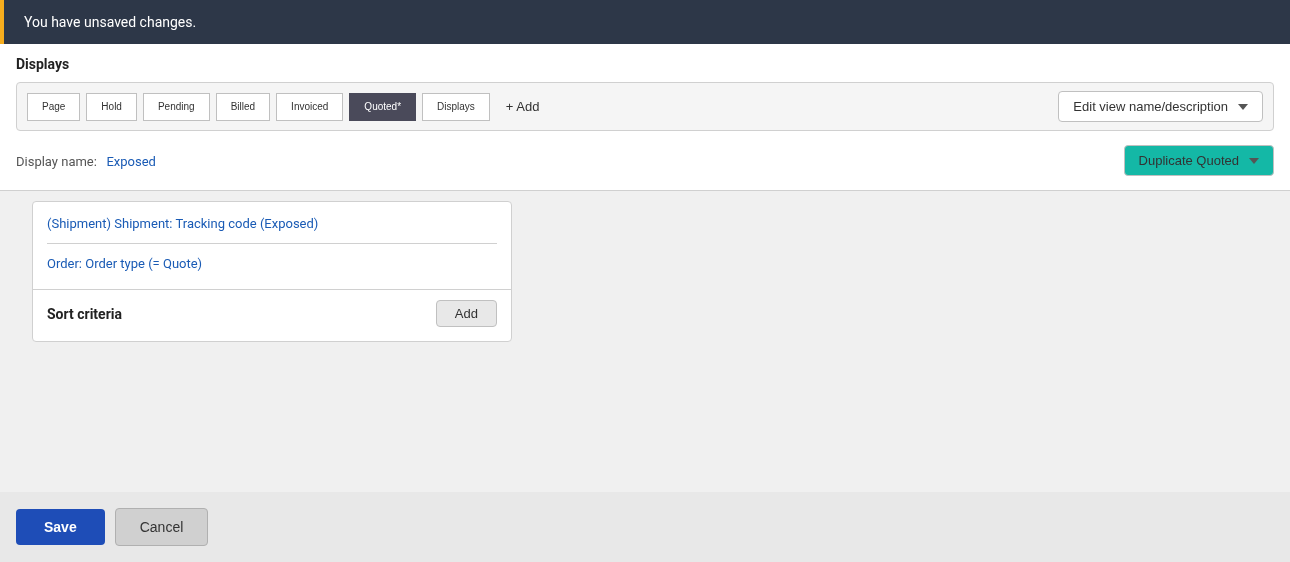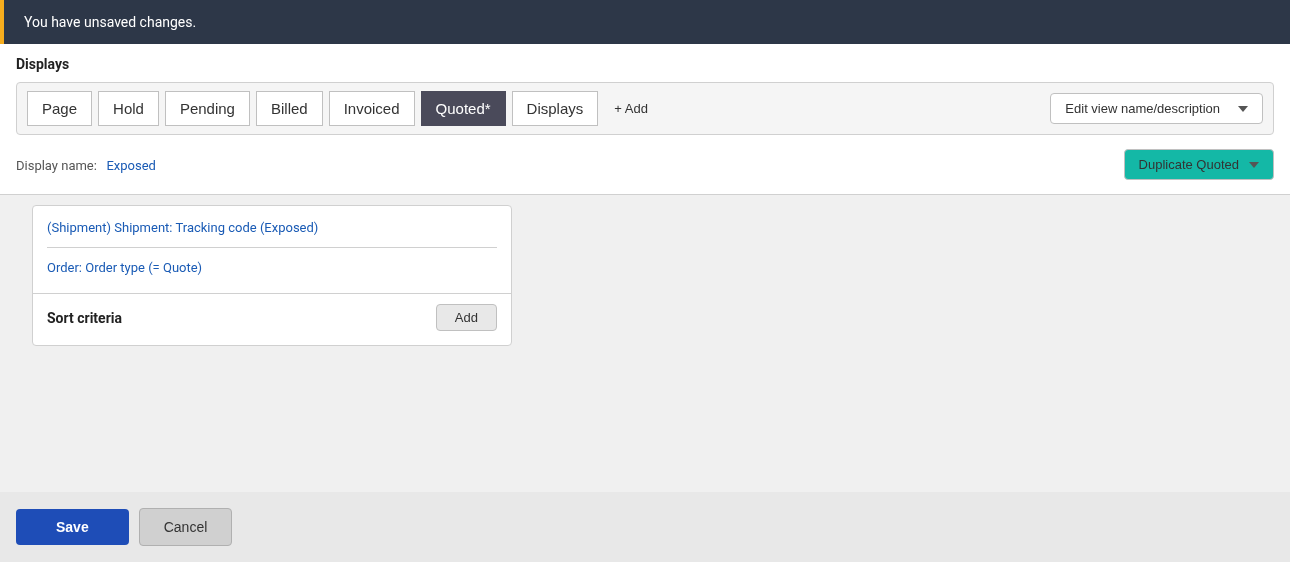--- a/index.html
+++ b/index.html
@@ -50,21 +50,21 @@
       gap: 6px;
       flex-wrap: wrap;
     }
 
     .tab-btn {
       padding: 6px 14px;
       border: 1px solid #c0c0c0;
       border-radius: 0;
       background: #fff;
       cursor: pointer;
-      font-size: 15px;
+      font-size: 10px;
       color: #333;
       line-height: 1.4;
     }
 
     .tab-btn.active {
       background: #4a4a5a;
       color: #fff;
       border-color: #4a4a5a;
       font-weight: 500;
     }
@@ -75,21 +75,21 @@
       color: #333;
       font-size: 13px;
       cursor: pointer;
       padding: 6px 10px;
       font-weight: 500;
     }
 
     .edit-view-btn {
       display: flex;
       align-items: center;
-      gap: 14px;
+      gap: 6px;
       padding: 7px 14px;
       border: 1px solid #c0c0c0;
       border-radius: 4px;
       background: #fff;
       cursor: pointer;
       font-size: 13px;
       color: #333;
       white-space: nowrap;
     }
 
@@ -206,21 +206,21 @@
       align-items: center;
       gap: 10px;
       margin-top: 20px;
       position: fixed;
       bottom: 0;
       left: 0;
       right: 0;
     }
 
     .save-btn {
-      padding: 10px 40px;
+      padding: 10px 28px;
       background: #1e4db7;
       color: #fff;
       border: none;
       border-radius: 4px;
       font-size: 14px;
       font-weight: 600;
       cursor: pointer;
     }
 
     .cancel-btn {

